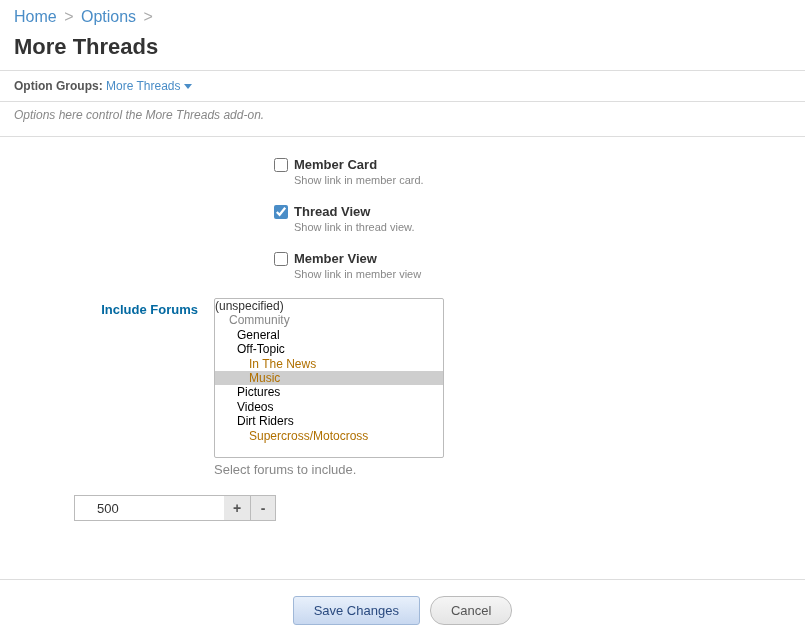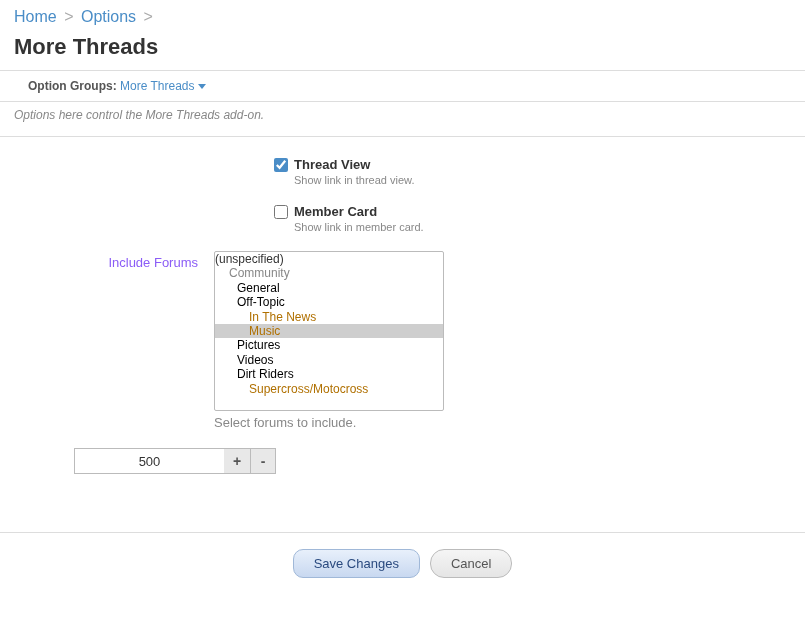--- a/index.html
+++ b/index.html
@@ -41,21 +41,20 @@
     
     .option-groups-bar {
       padding: 8px 14px;
       border-bottom: 1px solid #ddd;
       font-size: 12px;
       color: #555;
     }
     .option-groups-bar .label {
       font-weight: bold;
       color: #555;
-      margin-left: 14px;
     }
     .option-groups-link {
       color: #4a8dc7;
       text-decoration: none;
       display: inline-flex;
       align-items: center;
       gap: 2px;
     }
     .dropdown-arrow {
       display: inline-block;
@@ -115,22 +114,22 @@
 
     
     .field-row {
       display: flex;
       align-items: flex-start;
       margin-bottom: 18px;
       padding: 0 60px;
     }
 
     .field-label {
-      font-weight: normal;
-      color: #8b5cf6;
+      font-weight: bold;
+      color: #0369a1;
       min-width: 140px;
       padding-top: 4px;
       text-align: right;
       padding-right: 16px;
     }
 
     .field-content {
       flex: 1;
     }
 
@@ -164,22 +163,22 @@
       display: flex;
       align-items: center;
       gap: 0;
     }
 
     .limit-input {
       width: 150px;
       height: 26px;
       border: 1px solid #bbb;
       border-right: none;
-      padding: 0 16px;
-      text-align: center;
+      padding: 0 22px;
+      text-align: left;
       font-size: 13px;
       color: #333;
       outline: none;
     }
 
     .btn-stepper {
       width: 26px;
       height: 26px;
       border: 1px solid #bbb;
       background: #e8e8e8;
@@ -208,21 +207,21 @@
       margin-top: 20px;
     }
 
     .btn-save {
       background: linear-gradient(to bottom, #e8f0fb, #c8d8f0);
       border: 1px solid #a0b8d8;
       color: #2a4a7f;
       padding: 6px 20px;
       font-size: 13px;
       cursor: pointer;
-      border-radius: 10px;
+      border-radius: 3px;
     }
 
     .btn-cancel {
       background: linear-gradient(to bottom, #f5f5f5, #e5e5e5);
       border: 1px solid #bbb;
       color: #555;
       padding: 6px 20px;
       font-size: 13px;
       cursor: pointer;
       border-radius: 14px;
@@ -249,34 +248,41 @@
     <span class="dropdown-arrow"></span>
   </a>
 </div>
 
 <div class="description">Options here control the More Threads add-on.</div>
 
 <div class="content">
 
   <div class="checkbox-row">
     <label class="checkbox-label">
+      <input type="checkbox" style="">
+      <span>Member Card</span>
+    </label>
+    <span class="checkbox-hint">Show link in member card.</span>
+  </div>
+
+  <div class="checkbox-row">
+    <label class="checkbox-label">
       <input type="checkbox" checked="" style="">
       <span>Thread View</span>
     </label>
     <span class="checkbox-hint">Show link in thread view.</span>
   </div>
 
   <div class="checkbox-row">
     <label class="checkbox-label">
       <input type="checkbox" style="">
-      <span>Member Card</span>
+      <span>Member View</span>
     </label>
-    <span class="checkbox-hint">Show link in member card.</span>
-  </div>
-
+    <span class="checkbox-hint">Show link in member view</span>
+  </div>
 
   <div class="field-row">
     <div class="field-label">Include Forums</div>
     <div class="field-content">
       <select multiple="" class="forums-listbox" size="8">
         <option class="item-unspecified">(unspecified)</option>
         <option class="item-category" disabled="" style="color:#888;padding-left:14px">Community</option>
         <option style="padding-left:22px">General</option>
         <option style="padding-left:22px">Off-Topic</option>
         <option style="padding-left:34px;color:#b07000">In The News</option>

